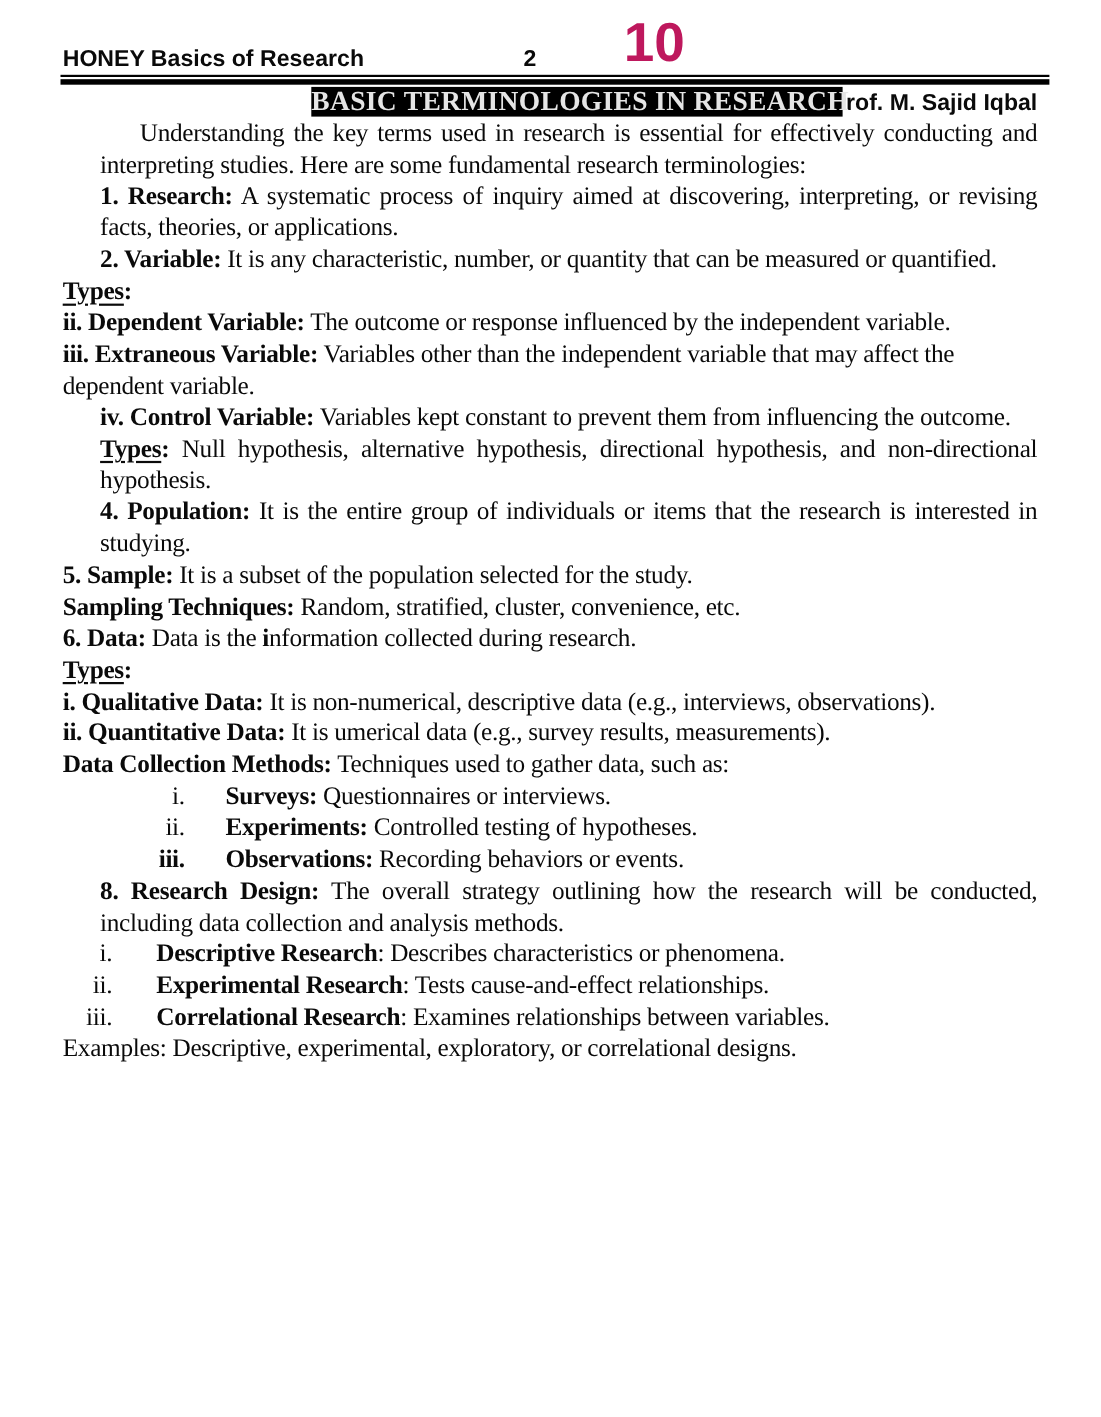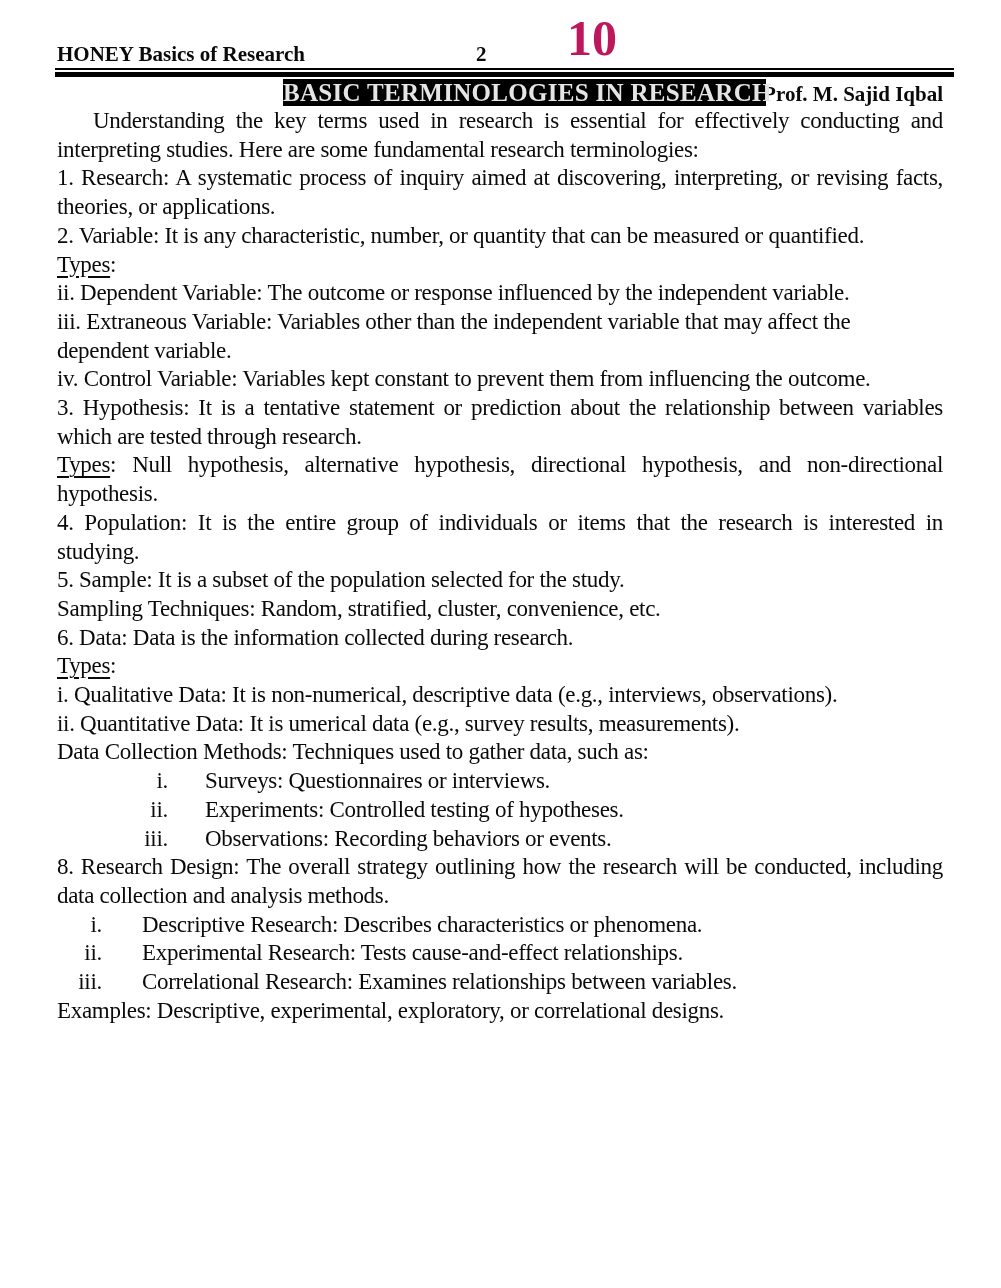--- a/index.html
+++ b/index.html
@@ -7,21 +7,21 @@
     position:relative;
     width:1001px;height:1288px;
     background:#ffffff;
     overflow:hidden;
     font-family:"Liberation Serif","DejaVu Serif",serif;
     color:#0a0a0a;
   }
   
   .header{
     position:absolute;top:0;left:0;width:1001px;height:68px;
-    font-family:Liberation Serif, serif;
+    font-family:Liberation Sans, sans-serif;
     font-weight:bold;
   }
   .hdr-course{position:absolute;left:57px;top:42px;font-size:21px;white-space:nowrap;}
   .hdr-page{position:absolute;left:476px;top:42px;font-size:21px;}
   .hdr-marks{
     position:absolute;left:567px;top:12px;
     font-size:50px;line-height:52px;font-weight:bold;white-space:nowrap;
   }
   .hdr-prof{position:absolute;right:58px;top:42px;font-size:21px;white-space:nowrap;margin-top:40px;}
   .hdr-rule{
@@ -43,23 +43,23 @@
     letter-spacing:0.3px;
     white-space:nowrap;
   }
   
   .doc-body{
     position:absolute;top:107px;left:57px;width:886px;
     font-size:23px;line-height:28.7px;
     letter-spacing:-0.3px;
   }
   .p{text-align:left;}
-  .p.j{text-align:justify;}
+  .p.j{text-align:justify;margin-left:34px;}
   .p.ind{text-indent:36px;}
-  .b{font-weight:normal;}
+  .b{font-weight:bold;}
   .u{text-decoration:underline;text-decoration-thickness:2px;text-underline-offset:4px;}
   .li{display:flex;}
   .li .num{flex:none;}
   .li.lvl1 .num{width:111px;text-align:right;}
   .li.lvl1 .litext{margin-left:37px;}
   .li.lvl2 .num{width:45px;text-align:right;}
   .li.lvl2 .litext{margin-left:40px;}
 </style>
 </head>
 <body>
@@ -77,21 +77,20 @@
   <div class="title-bar" style="background: rgb(0, 0, 0); color: #e5e5e5;">BASIC TERMINOLOGIES IN RESEARCH</div>
 
   <div class="doc-body">
       <div class="p j ind"><span>Understanding the key terms used in research is essential for effectively conducting and interpreting studies. Here are some fundamental research terminologies:</span></div>
       <div class="p j"><span class="b">1. Research:</span><span> A systematic process of inquiry aimed at discovering, interpreting, or revising facts, theories, or applications.</span></div>
       <div class="p j"><span class="b">2. Variable:</span><span> It is any characteristic, number, or quantity that can be measured or quantified.</span></div>
       <div class="p"><span class="b u">Types</span><span class="b">:</span></div>
       <div class="p"><span class="b">ii. Dependent Variable:</span><span> The outcome or response influenced by the independent variable.</span></div>
       <div class="p"><span class="b">iii. Extraneous Variable:</span><span> Variables other than the independent variable that may affect the dependent variable.</span></div>
       <div class="p j"><span class="b">iv. Control Variable:</span><span> Variables kept constant to prevent them from influencing the outcome.</span></div>
-      <div class="p j"><span class="b">3. Hypothesis:</span><span> It is a tentative statement or prediction about the relationship between variables which are tested through research.</span></div>
       <div class="p j"><span class="b u">Types</span><span class="b">:</span><span> Null hypothesis, alternative hypothesis, directional hypothesis, and non-directional hypothesis.</span></div>
       <div class="p j"><span class="b">4. Population:</span><span> It is the entire group of individuals or items that the research is interested in studying.</span></div>
       <div class="p"><span class="b">5. Sample:</span><span> It is a subset of the population selected for the study.</span></div>
       <div class="p"><span class="b">Sampling Techniques:</span><span> Random, stratified, cluster, convenience, etc.</span></div>
       <div class="p"><span class="b">6. Data:</span><span> Data is the </span><span class="b">i</span><span>nformation collected during research.</span></div>
       <div class="p"><span class="b u">Types</span><span class="b">:</span></div>
       <div class="p"><span class="b">i. Qualitative Data:</span><span> It is non-numerical, descriptive data (e.g., interviews, observations).</span></div>
       <div class="p"><span class="b">ii. Quantitative Data:</span><span> It is umerical data (e.g., survey results, measurements).</span></div>
       <div class="p"><span class="b">Data Collection Methods:</span><span> Techniques used to gather data, such as:</span></div>
       <div class="li lvl1">

